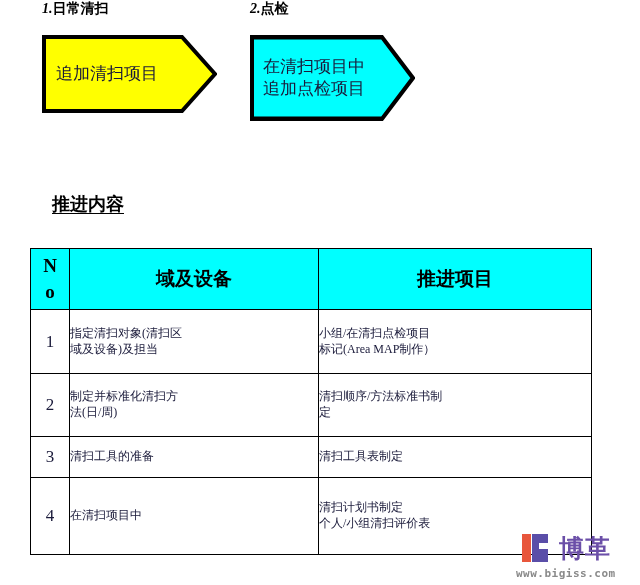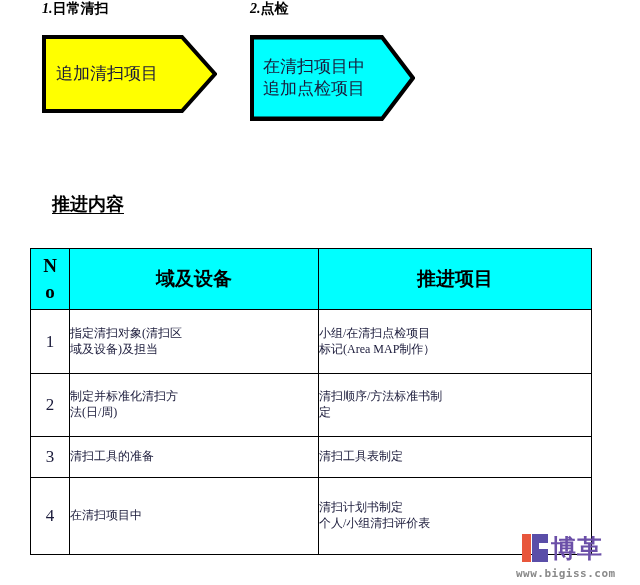--- a/index.html
+++ b/index.html
@@ -151,21 +151,21 @@
     width: 126px;
     height: 48px;
     pointer-events: none;
   }
   #watermark .wm-row {
     position: absolute;
     left: 12px;
     top: 0px;
     display: flex;
     align-items: center;
-    gap: 3px;
+    gap: 11px;
   }
   #watermark .wm-mark {
     position: relative;
     width: 26px;
     height: 28px;
   }
   #watermark .wm-mark .bar-blue {
     position: absolute;
     left: 0; top: 0;
     width: 9px; height: 28px;

